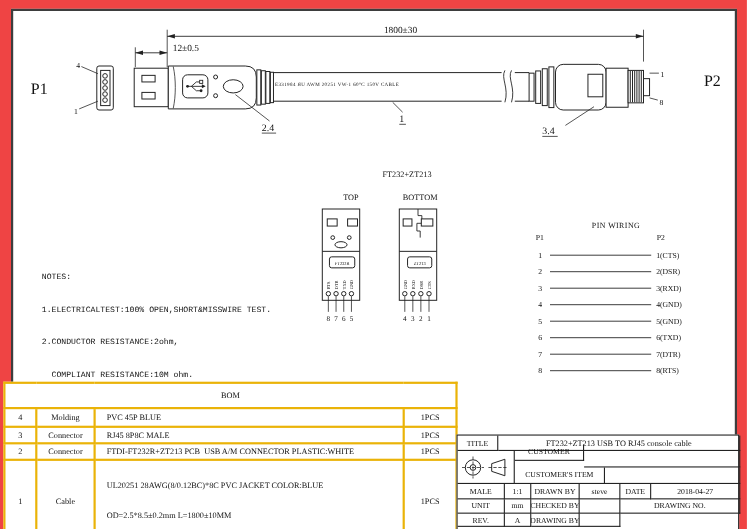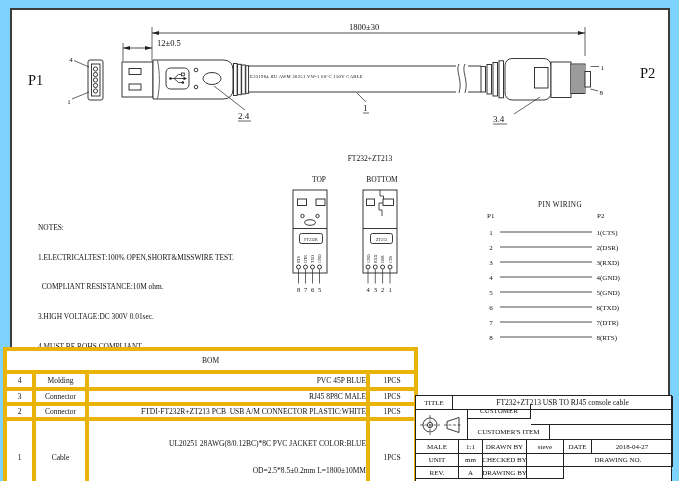--- a/index.html
+++ b/index.html
@@ -1,28 +1,28 @@
 <!DOCTYPE html>
 <html><head>
 <meta charset="utf-8">
 <style>
   html,body{margin:0;padding:0;background:#fff;}
-  .page{position:relative;width:679px;height:481px;background:#7dd3fc;overflow:hidden;
+  .page{position:relative;width:679px;height:481px;background:#ef4444;overflow:hidden;
         font-family:"Liberation Serif","DejaVu Serif",serif;color:#111;}
   .frame{position:absolute;left:10px;top:8px;width:660px;height:469px;
          border:2px solid #3d3d3d;box-sizing:border-box;background:#fff;}
   svg.drawing{position:absolute;left:0;top:0;z-index:2;}
   svg text{fill:#111;font-family:"Liberation Serif","DejaVu Serif",serif;}
-  .notes{position:absolute;left:38px;top:203px;z-index:3;font-size:7.4px;line-height:9.9px;
-         white-space:pre;color:#111;}
+  .notes{position:absolute;left:38px;top:229px;z-index:3;font-size:7.4px;line-height:9.9px;
+         white-space:pre;color:#111;font-family:Liberation Mono, monospace;}
   
   table.bom{position:absolute;left:3px;top:347px;width:411px;height:130px;z-index:4;
             border-collapse:collapse;table-layout:fixed;background:#fff;font-size:7.5px;}
-  table.bom td{border:4px solid #eab308;text-align:center;padding:0;overflow:hidden;white-space:pre;}
-  table.bom td.specL{text-align:right;padding-left:10px;}
+  table.bom td{border:2px solid #eab308;text-align:center;padding:0;overflow:hidden;white-space:pre;}
+  table.bom td.specL{text-align:left;padding-left:10px;}
   
   .tblock{position:absolute;left:415px;top:395px;width:257px;height:107px;z-index:4;
           border:1.5px solid #222;box-sizing:border-box;background:#fff;}
   .tb-cell{position:absolute;box-sizing:border-box;border-right:1px solid #222;border-bottom:1px solid #222;
            display:flex;align-items:center;justify-content:center;font-size:7px;overflow:hidden;white-space:nowrap;}
 </style>
 </head>
 <body>
 
 <div class="page">
@@ -228,20 +228,21 @@
         <text x="491" y="339.5" font-size="7" text-anchor="middle" stroke="none">8</text>
         <line x1="500" y1="337" x2="592" y2="337" stroke-width="0.8"></line>
         <text x="596.5" y="339.5" font-size="7" stroke="none">8(RTS)</text>
       </g>
     </g>
   </svg>
 
   <div class="notes">
     <div>NOTES:</div>
     <div>1.ELECTRICALTEST:100% OPEN,SHORT&amp;MISSWIRE TEST.</div>
+    <div>2.CONDUCTOR RESISTANCE:2ohm,</div>
     <div>  COMPLIANT RESISTANCE:10M ohm.</div>
     <div>3.HIGH VOLTAGE:DC 300V 0.01sec.</div>
     <div>4.MUST BE ROHS COMPLIANT.</div>
     <div>5.CABLE MARKING:E331984 ЯU AWM 20251 VW-1 60°C 150V CABLE</div>
   </div>
 
   <table class="bom">
     <colgroup>
         <col style="width:29px">
         <col style="width:53px">

